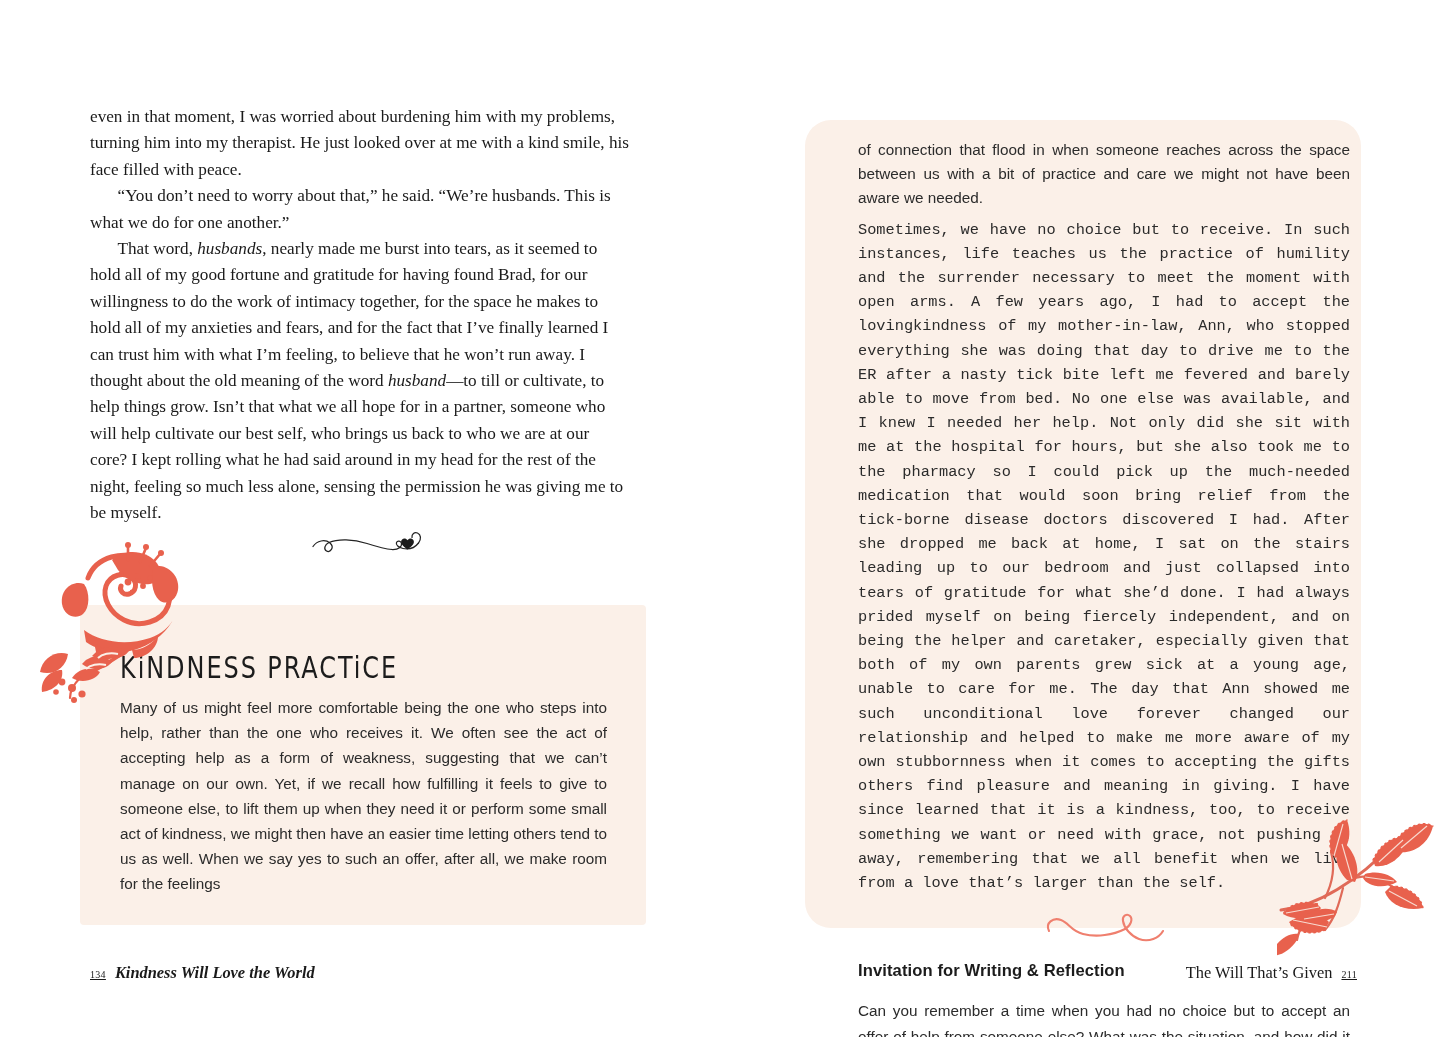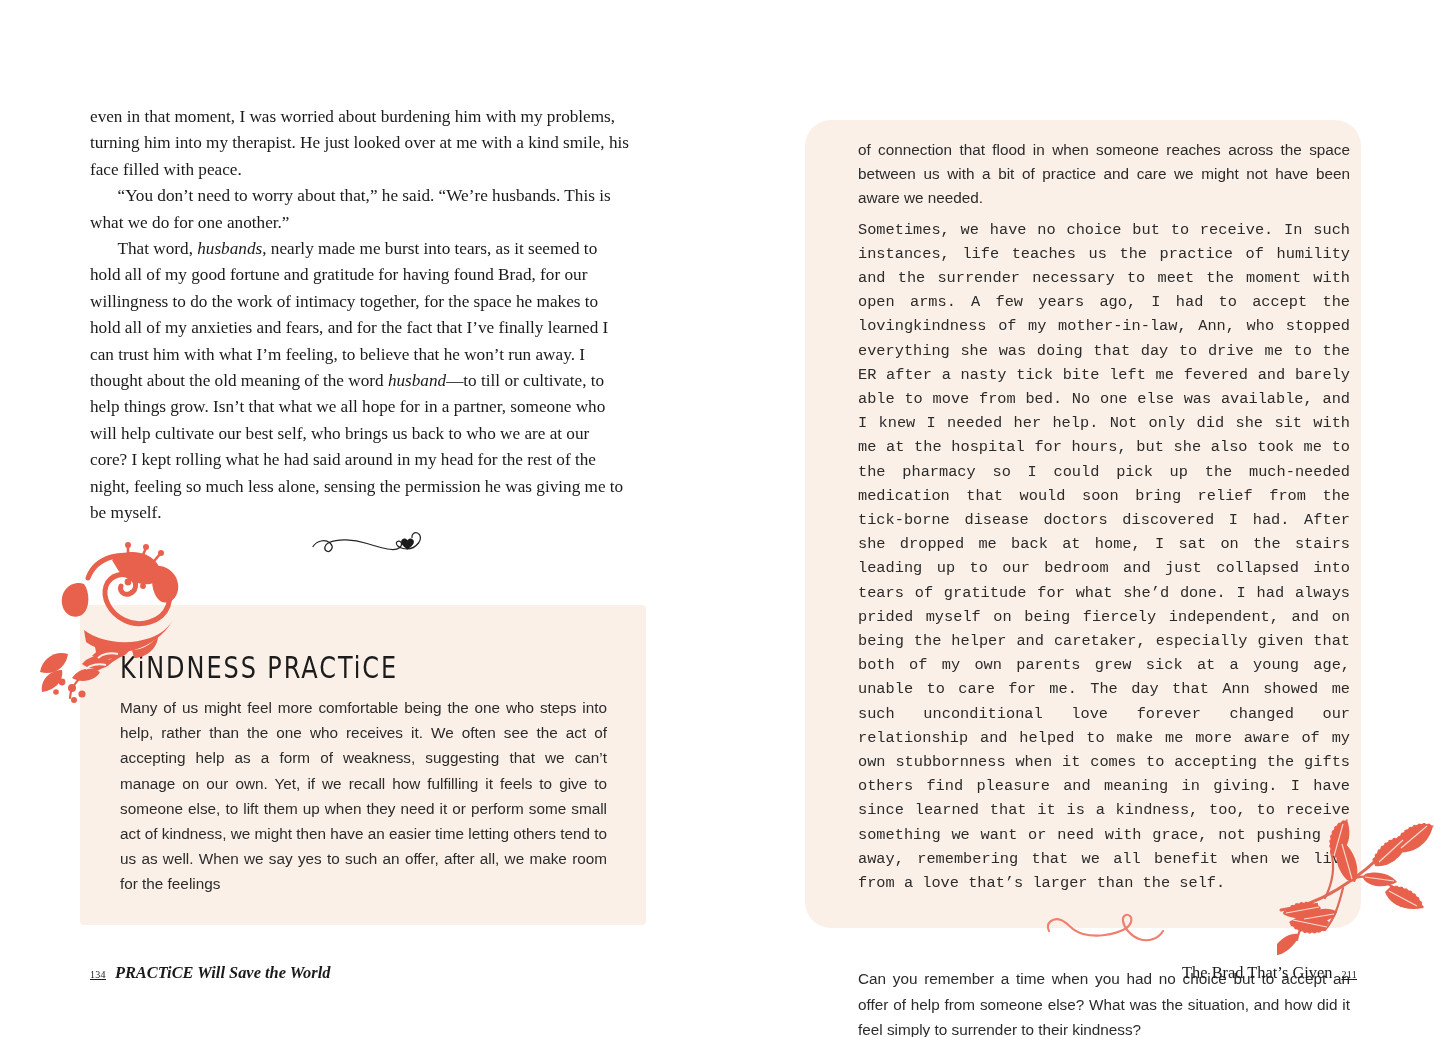--- a/index.html
+++ b/index.html
@@ -287,40 +287,41 @@
           <circle cx="46" cy="162" r="3"></circle>
         <circle cx="28" cy="154" r="2.8"></circle>
         <path d="M52 140 C 46 146, 42 154, 42 160" stroke="#e8614d" stroke-width="2.2" fill="none" stroke-linecap="round"></path>
 
         <path d="M40 116 C 28 112, 14 120, 12 134 C 26 138, 38 130, 40 116 Z"></path>
         <path d="M34 132 C 22 132, 12 142, 14 154 C 28 152, 36 142, 34 132 Z"></path>
       </g>
     </svg>
 
     <div class="footer-left">
-      <span class="folio">134</span><span class="run-title-italic">PRACTiCE Will Save the World</span>
+      <span class="folio">134</span><span class="run-title-italic">Kindness Will Love the World</span>
     </div>
   </div>
 
   <div class="page-right">
 
     <div class="reflection-card">
       <div class="rc-inner">
         <div class="rc-body">
           <p>of connection that flood in when someone reaches across the space between us with a bit of practice and care we might not have been aware we needed.</p>
           <p>Sometimes, we have no choice but to receive. In such instances, life teaches us the practice of humility and the surrender necessary to meet the moment with open arms. A few years ago, I had to accept the lovingkindness of my mother-in-law, Ann, who stopped everything she was doing that day to drive me to the ER after a nasty tick bite left me fevered and barely able to move from bed. No one else was available, and I knew I needed her help. Not only did she sit with me at the hospital for hours, but she also took me to the pharmacy so I could pick up the much-needed medication that would soon bring relief from the tick-borne disease doctors discovered I had. After she dropped me back at home, I sat on the stairs leading up to our bedroom and just collapsed into tears of gratitude for what she’d done. I had always prided myself on being fiercely independent, and on being the helper and caretaker, especially given that both of my own parents grew sick at a young age, unable to care for me. The day that Ann showed me such unconditional love forever changed our relationship and helped to make me more aware of my own stubbornness when it comes to accepting the gifts others find pleasure and meaning in giving. I have since learned that it is a kindness, too, to receive something we want or need with grace, not pushing it away, remembering that we all benefit when we live from a love that’s larger than the self.</p>
         </div>
 
         <svg class="rc-flourish" viewBox="0 0 130 40">
           <g fill="none" stroke="#ef7f6e" stroke-width="2.1" stroke-linecap="round">
             <path d="M10 22 C 6 14, 14 8, 22 11 C 30 14, 32 22, 44 25 C 58 28.5, 74 26, 86 20"></path>
             <path d="M86 20 C 92 16.5, 94 10, 91 7 C 88 4.2, 83 6.5, 84 12 C 85 19, 92 27, 100 30 C 110 33.5, 120 29, 124 22"></path>
           </g>
         </svg>
 
+        <div class="rc-heading">Invitation for Writing &amp; Reflection</div>
         <div class="rc-question">Can you remember a time when you had no choice but to accept an offer of help from someone else? What was the situation, and how did it feel simply to surrender to their kindness?</div>
       </div>
     </div>
 
     <svg class="leaf-art" viewBox="0 0 168 150">
       <g stroke="#e06a58" fill="none">
 
         <path d="M4 98 C 40 94, 80 70, 118 30" stroke-width="3" stroke-linecap="round"></path>
 
         <path d="M48 86 C 56 70, 58 54, 54 40" stroke-width="2.2" stroke-linecap="round"></path>
@@ -358,17 +359,17 @@
         <path d="M118 30 C 128 14, 146 8, 156 14"></path>
         <path d="M96 48 C 104 30, 120 22, 132 26"></path>
         <path d="M54 40 C 50 24, 58 10, 70 8"></path>
         <path d="M114 74 C 130 74, 144 84, 146 96"></path>
         <path d="M48 118 C 34 124, 18 120, 12 110"></path>
         <path d="M40 92 C 26 88, 12 92, 6 102"></path>
       </g>
     </svg>
 
     <div class="footer-right">
-      <span class="run-title-plain">The Brad That’s Given</span><span class="folio">211</span>
+      <span class="run-title-plain">The Will That’s Given</span><span class="folio">211</span>
     </div>
   </div>
 
 </div>
 
 </body></html>

